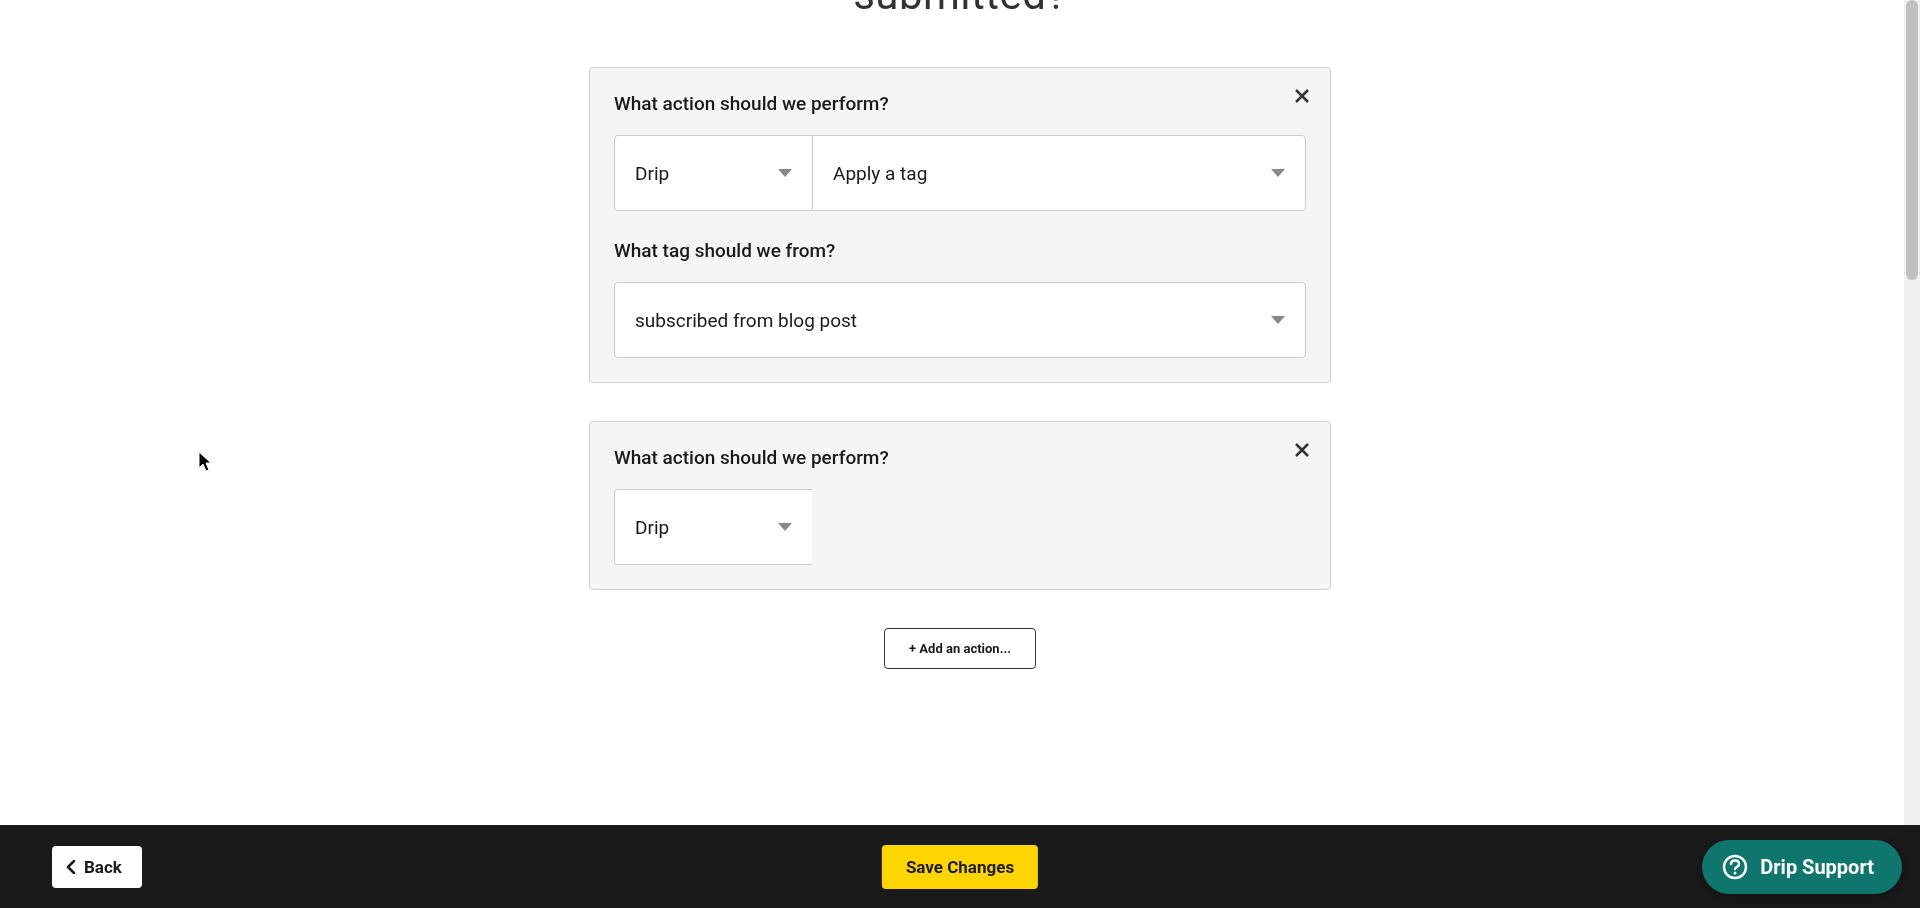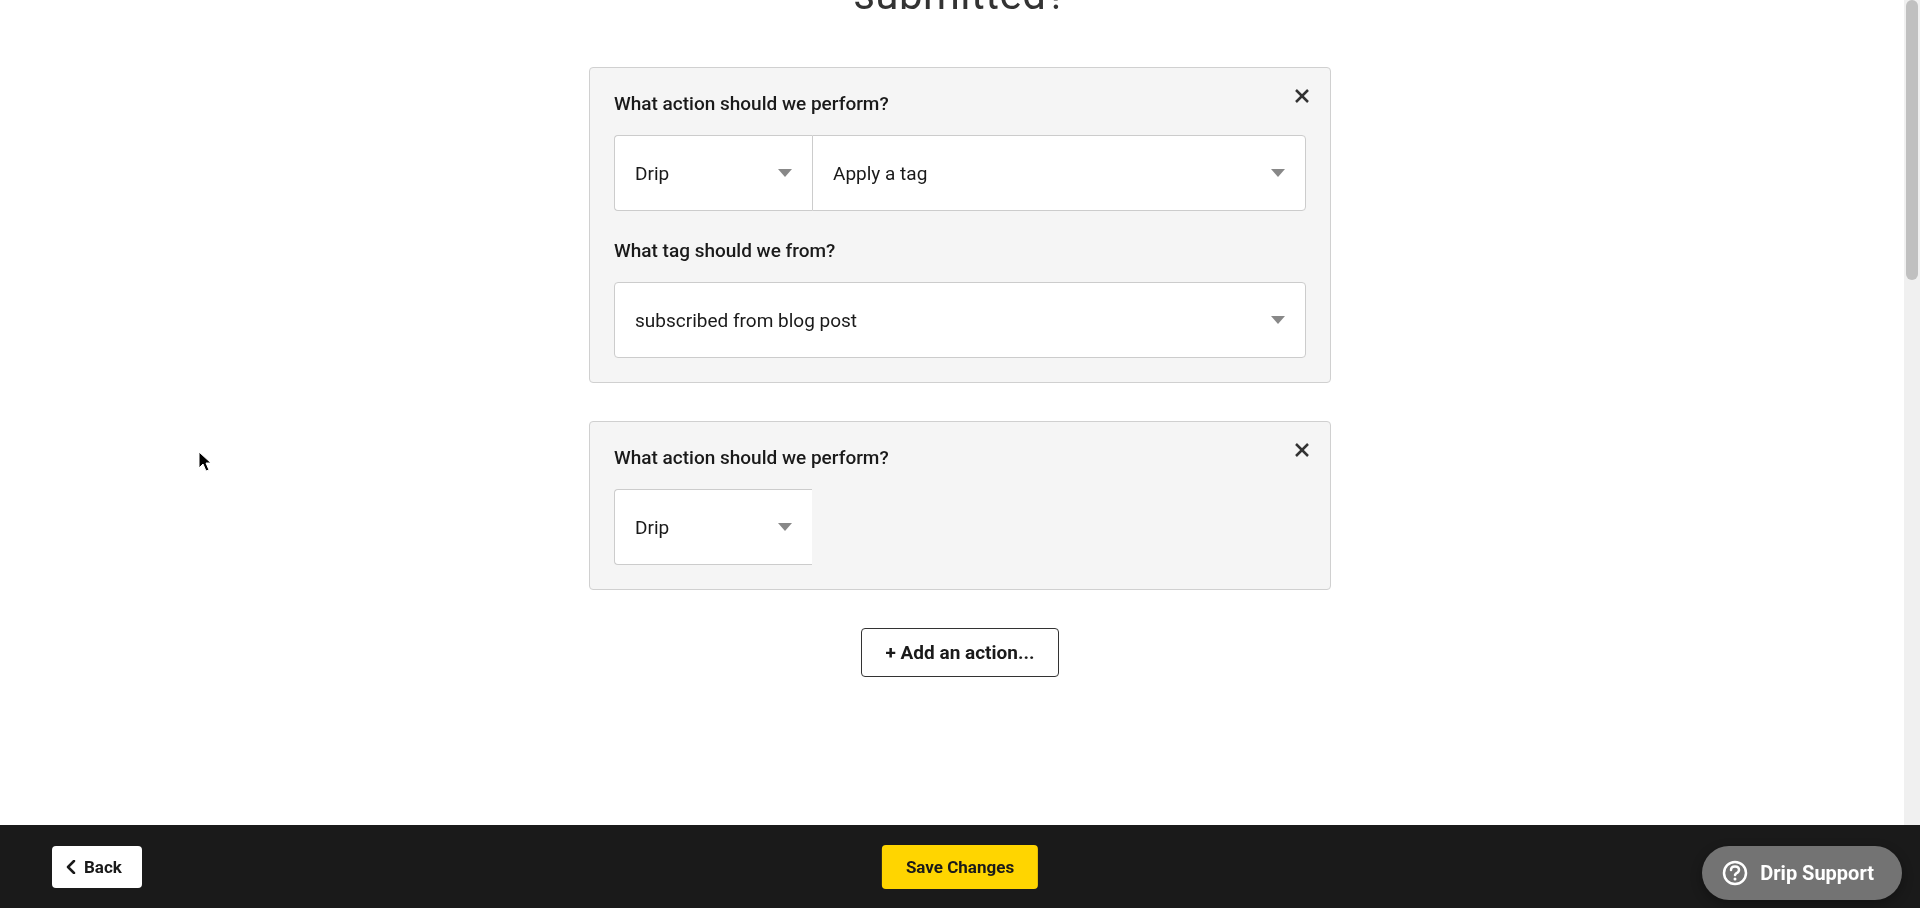--- a/index.html
+++ b/index.html
@@ -119,21 +119,21 @@
       margin-top: 28px;
     }
     
     .add-action-btn {
       display: block;
       margin: 0 auto;
       background: #ffffff;
       border: 1px solid #333333;
       border-radius: 4px;
       padding: 12px 24px;
-      font-size: 19px;
+      font-size: 13px;
       font-weight: 700;
       color: #1a1a1a;
       cursor: pointer;
       font-family: inherit;
     }
     
     .bottom-bar {
       position: absolute;
       bottom: 0;
       left: 0;
@@ -176,22 +176,22 @@
       cursor: pointer;
       position: absolute;
       left: 50%;
       transform: translateX(-50%);
       font-family: inherit;
     }
     
     .support-pill {
       position: absolute;
       right: 18px;
-      bottom: 8px;
-      background: #737373;
+      bottom: 14px;
+      background: #0f766e;
       border-radius: 999px;
       padding: 14px 28px 14px 20px;
       display: flex;
       align-items: center;
       gap: 12px;
       cursor: pointer;
       box-shadow: 0 4px 12px rgba(0,0,0,0.3);
     }
     
     .support-pill svg {

